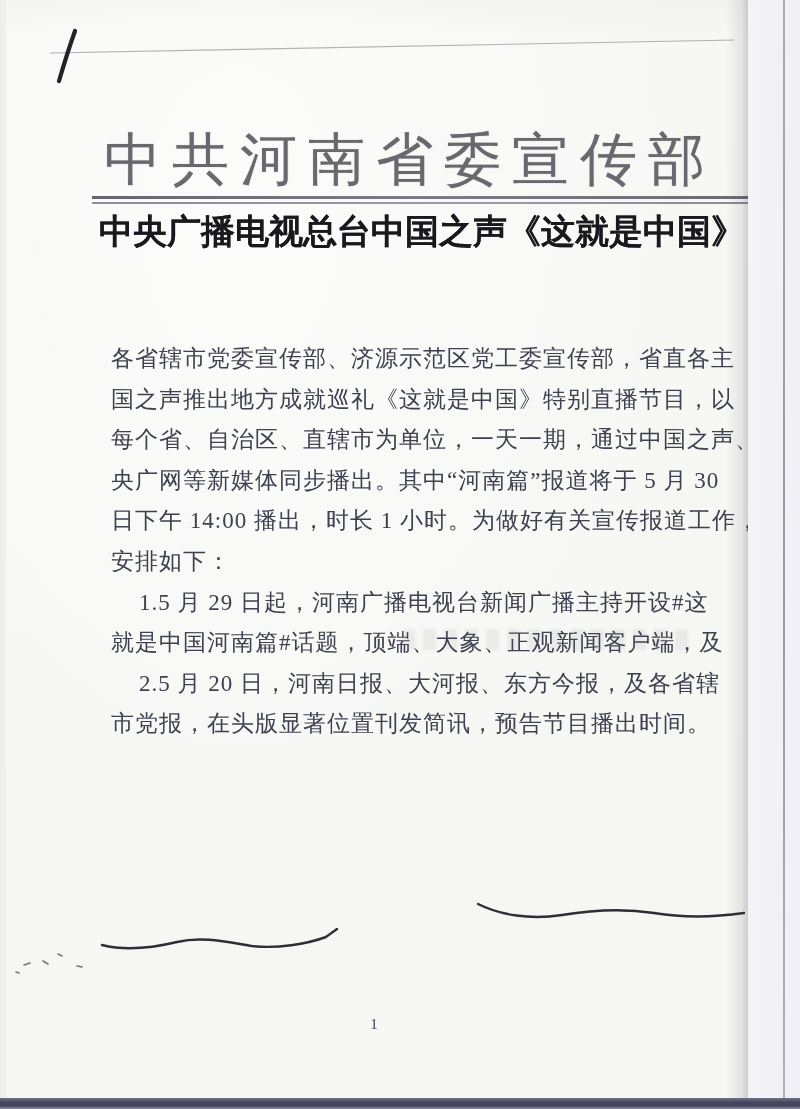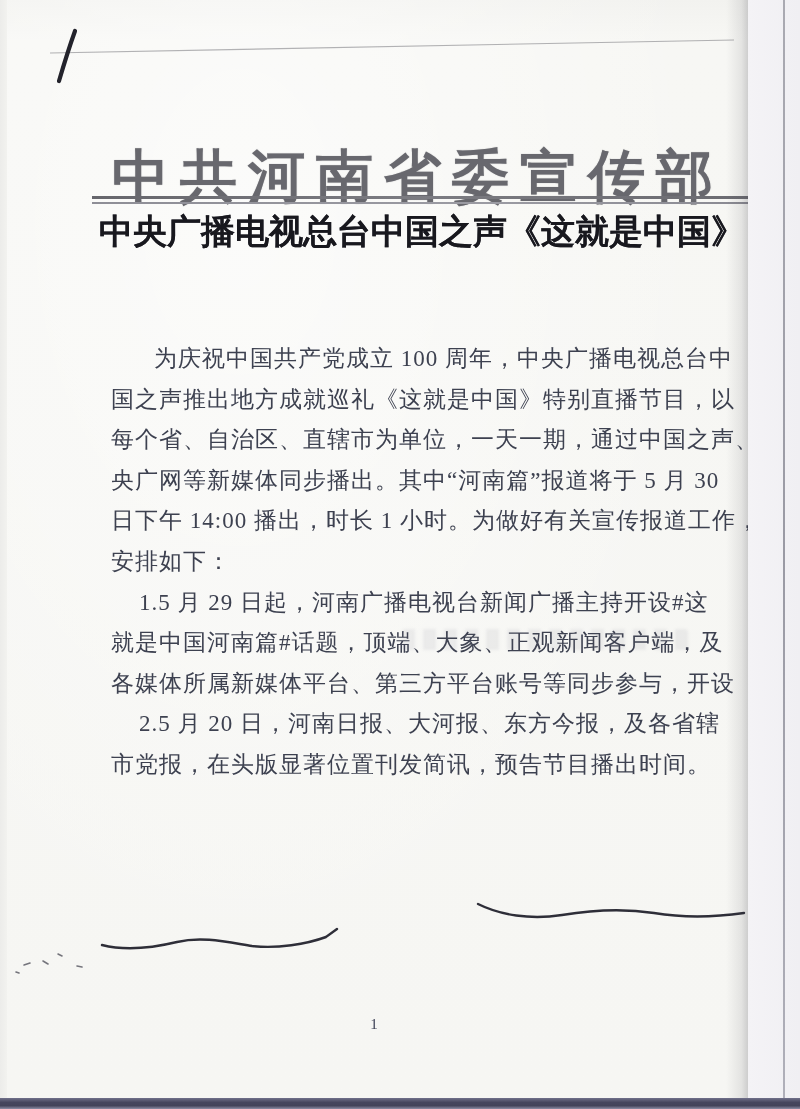--- a/index.html
+++ b/index.html
@@ -23,25 +23,24 @@
     background:linear-gradient(90deg, rgba(60,60,70,0) 0, rgba(60,60,70,.10) 70%, rgba(60,60,70,.22) 100%); }
   .right-gutter { position:absolute; left:748px; top:0; width:52px; height:100%;
     background:linear-gradient(90deg,#f4f3f6,#f0eff3); }
   .gutter-line { position:absolute; left:783px; top:0; width:2px; height:100%;
     background:linear-gradient(180deg,#aaaab2,#9a9aa4 50%,#b0b0ba); }
   .bottom-strip { position:absolute; left:0; top:1098px; width:100%; height:11px;
     background:linear-gradient(180deg,#70708a 0,#46465e 40%,#43435a 70%,#8e8ea6 100%); }
 
   
   .letterhead {
-    position:absolute; left:112px; top:122px;
-    font-size:57px; font-weight:bold; letter-spacing:11px;
+    position:absolute; left:104px; top:122px;
+    font-size:57px; font-weight:normal; letter-spacing:11px;
     color:#68686e; white-space:nowrap;
     text-shadow:0 0 1px rgba(104,104,110,.55);
-    margin-top:17px;
   }
   .double-rule { position:absolute; left:92px; top:196px; width:656px; }
   .double-rule .r1 { height:3px; background:linear-gradient(90deg,#66666c,#7c7c82 50%,#6b6b71); }
   .double-rule .r2 { height:2px; margin-top:3px; background:linear-gradient(90deg,#8e8e96,#9b9ba3 60%,#8a8a92); }
 
   
   .doc-title {
     position:absolute; left:96px; top:211px; width:652px;
     text-align:center; font-weight:bold; color:#18181e;
     font-size:34px; line-height:41px; white-space:nowrap;
@@ -84,29 +83,28 @@
   <div class="double-rule">
     <div class="r1"></div>
     <div class="r2"></div>
   </div>
 
   <div class="doc-title">
     <div>中央广播电视总台中国之声《这就是中国》</div>
   </div>
 
   <div class="body-text" id="body-lines">
-      <div class="bline ind-2">为庆祝中国共产党成立 100 周年，中央广播电视总台中</div>
+      <div class="bline ind-0">各省辖市党委宣传部、济源示范区党工委宣传部，省直各主</div>
       <div class="bline ind-0">国之声推出地方成就巡礼《这就是中国》特别直播节目，以</div>
       <div class="bline ind-0">每个省、自治区、直辖市为单位，一天一期，通过中国之声、</div>
       <div class="bline ind-0">央广网等新媒体同步播出。其中“河南篇”报道将于 5 月 30</div>
       <div class="bline ind-0">日下午 14:00 播出，时长 1 小时。为做好有关宣传报道工作，</div>
       <div class="bline ind-0">安排如下：</div>
       <div class="bline ind-1">1.5 月 29 日起，河南广播电视台新闻广播主持开设#这</div>
       <div class="bline ind-0">就是中国河南篇#话题，顶端、大象、正观新闻客户端，及</div>
-      <div class="bline ind-0">各媒体所属新媒体平台、第三方平台账号等同步参与，开设</div>
       <div class="bline ind-1">2.5 月 20 日，河南日报、大河报、东方今报，及各省辖</div>
       <div class="bline ind-0">市党报，在头版显著位置刊发简讯，预告节目播出时间。</div>
     </div>
 
   <div class="ink-bleed"></div>
 
   <div class="page-number">1</div>
 
   <svg class="marks" viewBox="0 0 800 1109" xmlns="http://www.w3.org/2000/svg">
 

